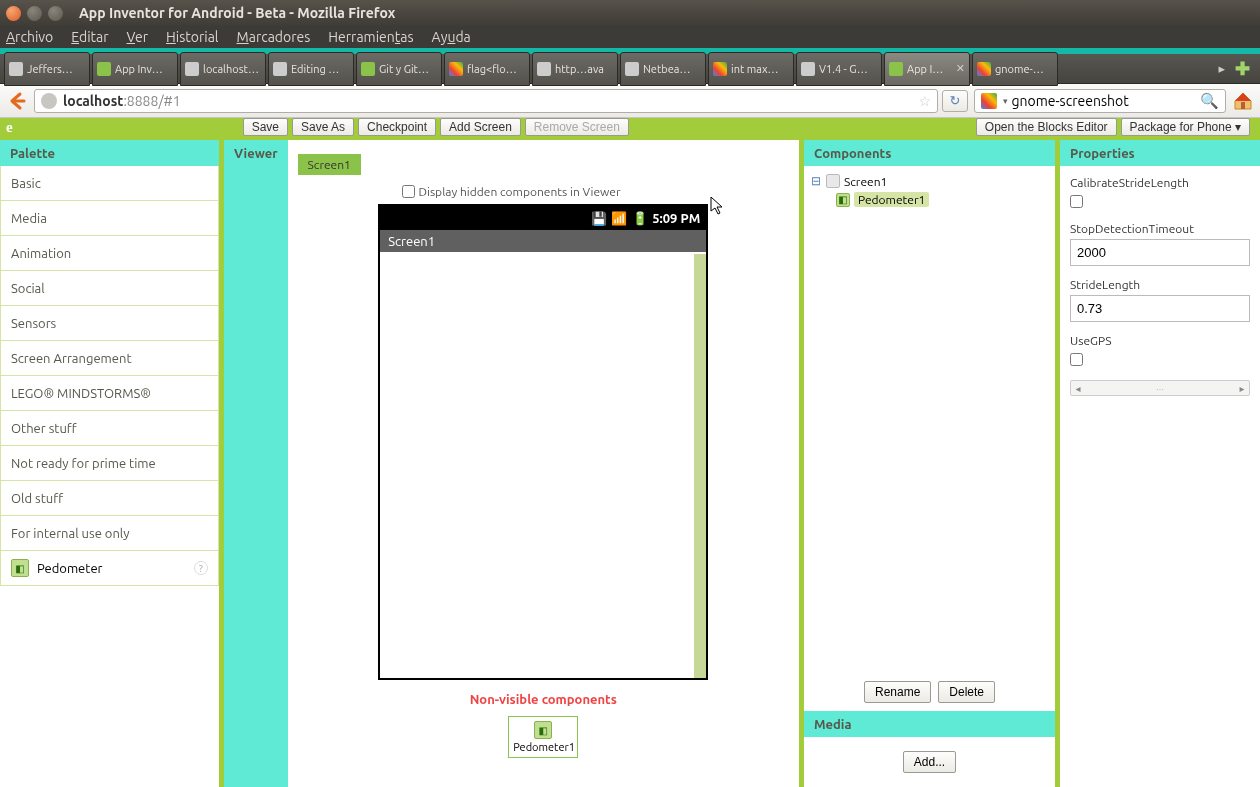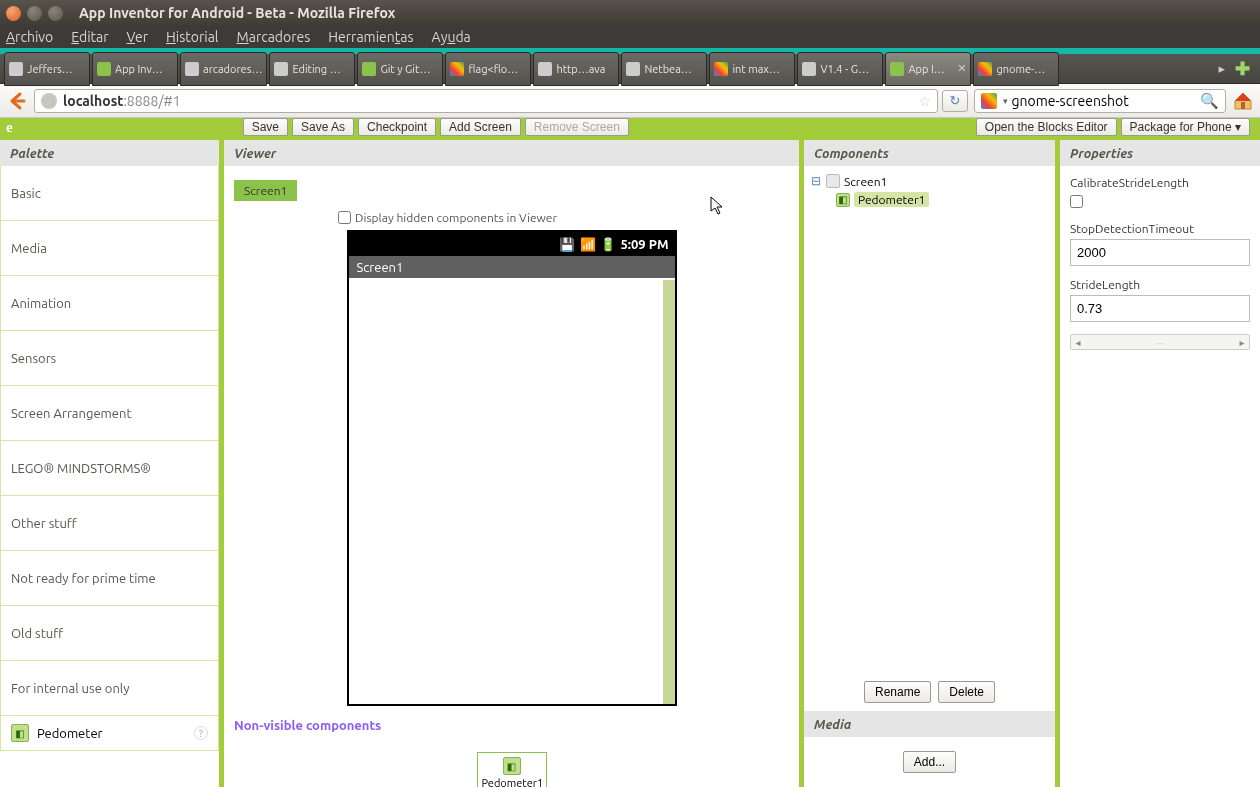--- a/index.html
+++ b/index.html
@@ -52,40 +52,40 @@
 .green-toolbar .btns-left { display:flex; margin-left:224px;align-items:flex-end;}
 .green-toolbar .btns-right { display:flex; margin-left:auto; margin-right:6px;}
 .tb-btn { background: linear-gradient(#fdfdfc,#eceae4); border:1px solid #9a9a94; color:#333; font-size:12px; height:18px; padding:0 8px; margin-right:4px; border-radius:2px; cursor:pointer; line-height:16px; white-space:nowrap;}
 .tb-btn.disabled{color:#aaa;cursor:default;}
 
 
 .main { display:flex; height: calc(787px - 26px - 28px - 30px - 34px - 22px); }
 
 
 .palette { width: 224px; border-right: 5px solid #a2cc3a; background:#fff; }
-.panel-header { background:#e5e5e5; color:#56594c; font-weight:bold; padding: 6px 10px; font-size:13px;font-style:italic;}
-.palette-item { border:1px solid #d5e5a6; border-top:none; color:#56594c; padding:20px 10px; font-size:13px; cursor:pointer; background:#fff;}
+.panel-header { background:#5eead4; color:#56594c; font-weight:bold; padding: 6px 10px; font-size:13px;}
+.palette-item { border:1px solid #d5e5a6; border-top:none; color:#56594c; padding:10px 10px; font-size:13px; cursor:pointer; background:#fff;}
 .palette-item.strong{font-weight:normal;}
 .palette-comp { border:1px solid #d5e5a6; border-top:none; padding:8px 10px; display:flex; align-items:center;}
 .comp-icon{width:18px;height:18px;background:#c0e090;border:1px solid #8ab050;border-radius:2px;margin-right:8px;display:flex;align-items:center;justify-content:center;font-size:10px;color:#2a6b0a;}
 .help-q{margin-left:auto;color:#aaa;border:1px solid #ddd;border-radius:50%;width:14px;height:14px;font-size:10px;text-align:center;line-height:13px;}
 
 
-.viewer { flex:1; border-right:5px solid #a2cc3a; display:flex; flex-direction:column;}
+.viewer { flex:1; border-right:5px solid #a2cc3a; display:flex; flex-direction:row;}
 .viewer-body{flex:1;overflow:auto;background:#fff; padding:10px;}
 .screen-tab { display:inline-block; background:#8bc34a; color:#333; font-size:12px; padding:4px 10px; margin:4px 0 10px 0;}
 .hidden-row{display:flex;align-items:center;margin-left:104px;margin-bottom:6px;font-size:12px;color:#555;}
 .hidden-row input{margin-right:4px;}
 .phone{width:330px;height:476px;margin:0 auto;border:2px solid #000;background:#fff;position:relative;}
 .phone-status{background:#000;color:#fff;font-size:13px;font-weight:bold;height:24px;display:flex;align-items:center;justify-content:flex-end;padding:0 6px;}
 .phone-status .sp{margin-left:4px;}
 .phone-title{background:#606060;color:#fff;padding:4px 8px;font-size:13px;}
 .phone-body{position:absolute;top:48px;bottom:0;left:0;right:0;background:#fff;}
 .phone-scroll{position:absolute;right:0;top:0;bottom:0;width:12px;background:#c6d797;}
-.nonvis-label{text-align:left;font-weight:bold;font-size:13px;margin:12px 0 20px;color:#8b5cf6;}
+.nonvis-label{text-align:center;font-weight:bold;font-size:13px;margin:12px 0 10px;color:#ef4444;}
 .nonvis-item{width:70px;margin:0 auto;border:1px solid #8bc34a;padding:4px;text-align:center;font-size:11px;}
 .nonvis-item .comp-icon{margin:0 auto 2px;}
 
 
 .components{width:256px;border-right:5px solid #a2cc3a;display:flex;flex-direction:column;}
 .comp-tree{flex:1;padding:6px;font-size:12px;background:#fff;}
 .tree-row{display:flex;align-items:center;padding:2px 0;cursor:pointer;}
 .tree-toggle{width:12px;text-align:center;color:#5884b6;}
 .tree-icon{width:14px;height:14px;background:#e8e8e8;border:1px solid #bbb;border-radius:2px;margin:0 4px;}
 .tree-row.selected{}
@@ -133,21 +133,21 @@
   <div class="tab">
       <span class="favicon gh"></span>
       <span>Jeffers…</span>
     </div>
     <div class="tab">
       <span class="favicon ai"></span>
       <span>App Inv…</span>
     </div>
     <div class="tab">
       <span class="favicon gh"></span>
-      <span>arcadores…</span>
+      <span>localhost…</span>
     </div>
     <div class="tab">
       <span class="favicon gh"></span>
       <span>Editing …</span>
     </div>
     <div class="tab">
       <span class="favicon ai"></span>
       <span>Git y Git…</span>
     </div>
     <div class="tab">
@@ -229,20 +229,21 @@
 </div>
 
 <div class="main">
 
   <div class="palette">
     <div class="panel-header">Palette</div>
     <div id="palette-cats">
         <div class="palette-item">Basic</div>
         <div class="palette-item">Media</div>
         <div class="palette-item">Animation</div>
+        <div class="palette-item">Social</div>
         <div class="palette-item">Sensors</div>
         <div class="palette-item">Screen Arrangement</div>
         <div class="palette-item">LEGO® MINDSTORMS®</div>
         <div class="palette-item">Other stuff</div>
         <div class="palette-item">Not ready for prime time</div>
         <div class="palette-item">Old stuff</div>
       </div>
     <div class="palette-item strong">For internal use only</div>
     <div id="palette-internal">
         <div class="palette-comp">
@@ -318,20 +319,24 @@
         <input type="checkbox" style="">
       </div>
       <div class="prop">
         <label>StopDetectionTimeout</label>
         <input type="text" value="2000" style="">
       </div>
       <div class="prop">
         <label>StrideLength</label>
         <input type="text" value="0.73" style="">
       </div>
+      <div class="prop">
+        <label>UseGPS</label>
+        <input type="checkbox" style="">
+      </div>
       <div class="h-scroll">
         <span class="arr">◂</span>
         <span class="track">···</span>
         <span class="arr">▸</span>
       </div>
     </div>
   </div>
 </div>
 
 <svg class="cursor" width="16" height="20">

